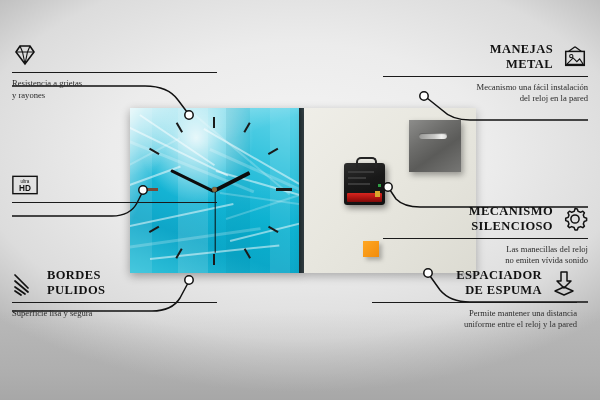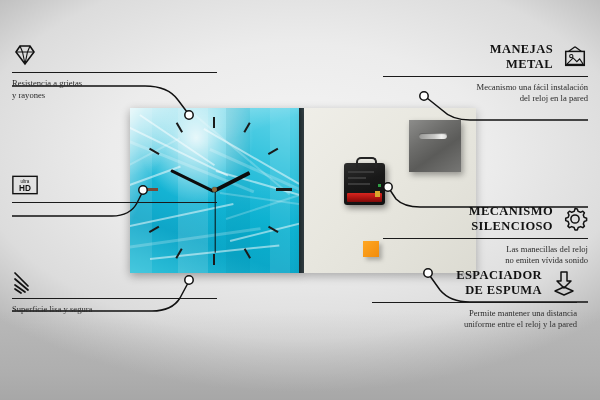--- a/index.html
+++ b/index.html
@@ -216,20 +216,22 @@
       </svg>
     </div>
     <div class="rule"></div>
   </div>
 
   <div class="callout left" style="left:12px;top:268px;">
     <div class="ctitle-row">
       <svg class="cico" viewBox="0 0 26 26">
         <path d="M3 5 L16 18 M3 11 L16 22 M3 17 L13 24 M3 21 L9 25" fill="none" stroke="#111" stroke-width="1.7" stroke-linecap="round"></path>
       </svg>
+      <div class="ctitle">Bordes
+Pulidos</div>
     </div>
     <div class="rule"></div>
     <div class="cdesc">Superficie lisa y segura</div>
   </div>
 
   <div class="callout right" style="left:383px;top:42px;">
     <div class="ctitle-row">
       <div class="ctitle">Manejas
 Metal</div>
       <svg class="cico" viewBox="0 0 28 26">

